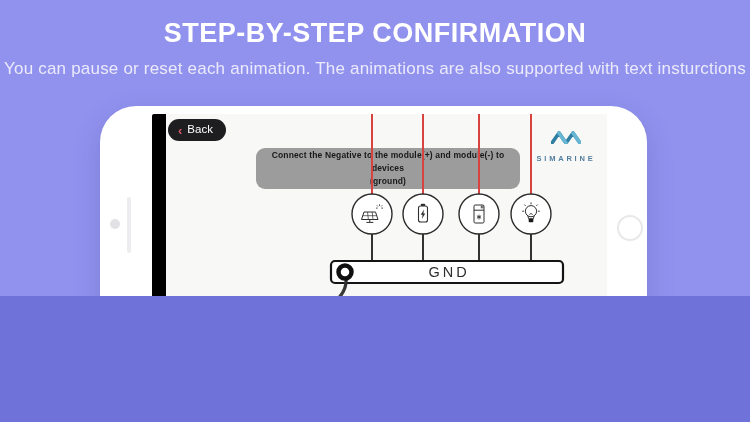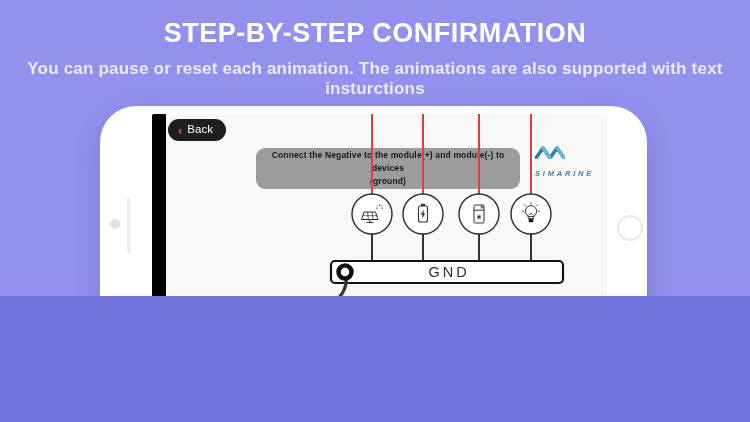--- a/index.html
+++ b/index.html
@@ -9,21 +9,21 @@
     font-family:"Liberation Sans", sans-serif;
     padding-left:37px;
   }
   .hero-title{
     position:absolute;top:18px;left:0;width:750px;margin:0;
     text-align:center;color:#ffffff;font-size:27px;font-weight:bold;
     letter-spacing:.5px;
   }
   .hero-sub{
     position:absolute;top:59px;left:0;width:750px;margin:0;
-    text-align:center;color:#ebeafb;font-size:17px;font-weight:bold;
+    text-align:center;color:#ebeafb;font-size:17px;font-weight:normal;
     letter-spacing:.2px;
   }
   
   .phone{
     position:absolute;left:100px;top:106px;width:547px;height:247px;
     background:#ffffff;border-radius:36px;
     box-shadow:0 10px 28px rgba(40,40,110,.18);
   }
   .camera{
     position:absolute;left:10px;top:113px;width:10px;height:10px;
@@ -47,21 +47,21 @@
   
   .back-btn{
     position:absolute;left:16px;top:5px;height:22px;z-index:5;
     display:flex;align-items:center;gap:5px;padding:0 13px 0 10px;
     background:#1e1e20;border:none;border-radius:12px;cursor:pointer;
   }
   .back-btn .chev{color:#d85968;font-size:13px;font-weight:bold;line-height:1;}
   .back-btn .lbl{color:#ffffff;font-size:11.5px;line-height:1;text-align:right;}
   
   .brand{
-    position:absolute;left:383px;top:31px;width:62px;z-index:5;text-align:left;font-style:italic;
+    position:absolute;left:383px;top:16px;width:62px;z-index:5;text-align:center;
   }
   .brand-name{
     margin-top:6px;font-size:7.5px;letter-spacing:2.8px;color:#527e9e;font-weight:bold;
   }
   
   .instruction{
     position:absolute;left:104px;top:34px;width:264px;height:41px;z-index:1;
     background:#9c9c9c;border-radius:9px;
     display:flex;flex-direction:column;justify-content:center;
     text-align:center;color:#181818;font-size:8.5px;font-weight:bold;

